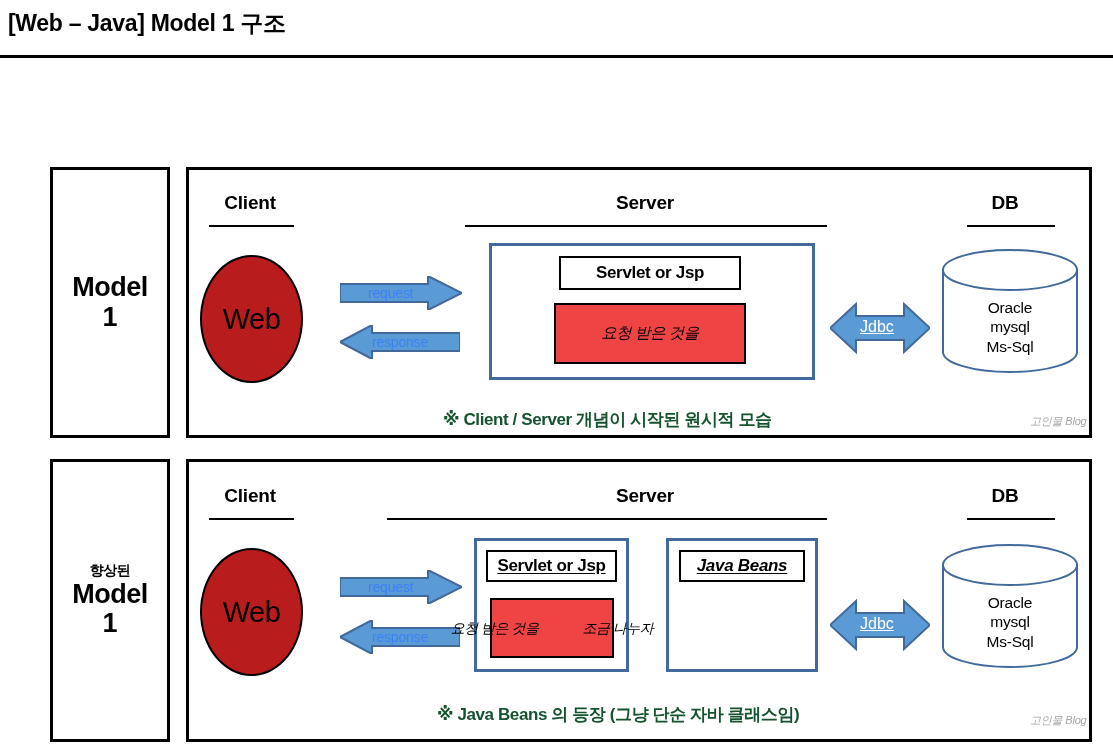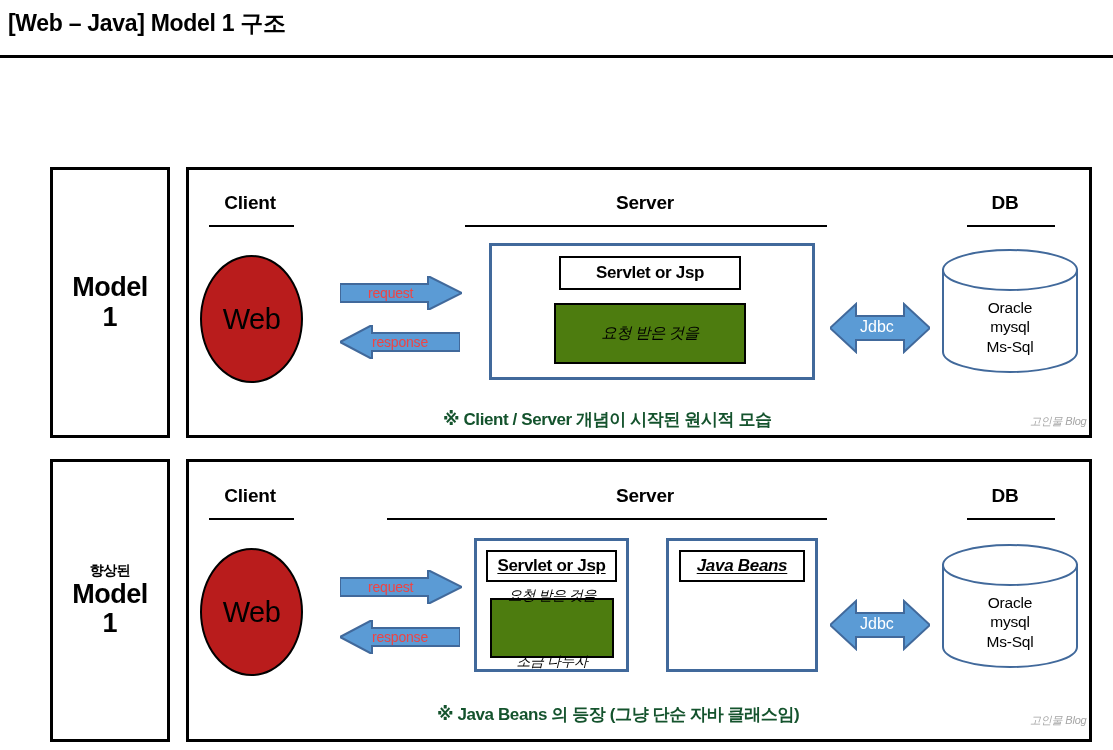--- a/index.html
+++ b/index.html
@@ -55,40 +55,40 @@
     position:absolute;border:2.5px solid #000;border-radius:50%;
     display:flex;align-items:center;justify-content:center;
     font-size:29px;box-sizing:border-box;background:#b91c1c;
     font-weight:normal;letter-spacing:-0.5px;
   }
 
   
   .arrow-wrap{position:absolute;}
   .arrow-wrap svg{display:block;}
   .arrow-label{
-    position:absolute;color:#ef4444;font-size:14px;white-space:nowrap;
+    position:absolute;color:#3b82f6;font-size:14px;white-space:nowrap;
     letter-spacing:-0.2px;
   }
   .jdbc-label{
-    position:absolute;color:#ffffff;font-size:16px;white-space:nowrap;
+    position:absolute;color:#ffffff;font-size:16px;white-space:nowrap;text-decoration:underline;
   }
 
   
   .server-outer{
     position:absolute;border:3px solid #41699B;background:#fff;box-sizing:border-box;
   }
   .inner-title{
     position:absolute;border:2px solid #000;background:#fff;box-sizing:border-box;
     display:flex;align-items:center;justify-content:center;
     font-size:17px;font-weight:bold;letter-spacing:-0.3px;white-space:nowrap;
   }
   .inner-title u{text-decoration:underline;text-underline-offset:2px;}
   .inner-body{
-    position:absolute;border:2px solid #000;background:#4d7c0f;box-sizing:border-box;
-    display:flex;flex-direction:column;align-items:center;justify-content:center;
+    position:absolute;border:2px solid #000;background:#ef4444;box-sizing:border-box;
+    display:flex;flex-direction:row;align-items:center;justify-content:center;
     font-style:italic;letter-spacing:-0.5px;gap:44px;
   }
   .inner-body span{display:block;white-space:nowrap;}
 
   
   .cyl{position:absolute;}
   .cyl svg{display:block;position:absolute;left:0;top:0;}
   .cyl-text{
     position:absolute;width:100%;text-align:center;font-size:15.5px;line-height:1.25;
     letter-spacing:-0.2px;

